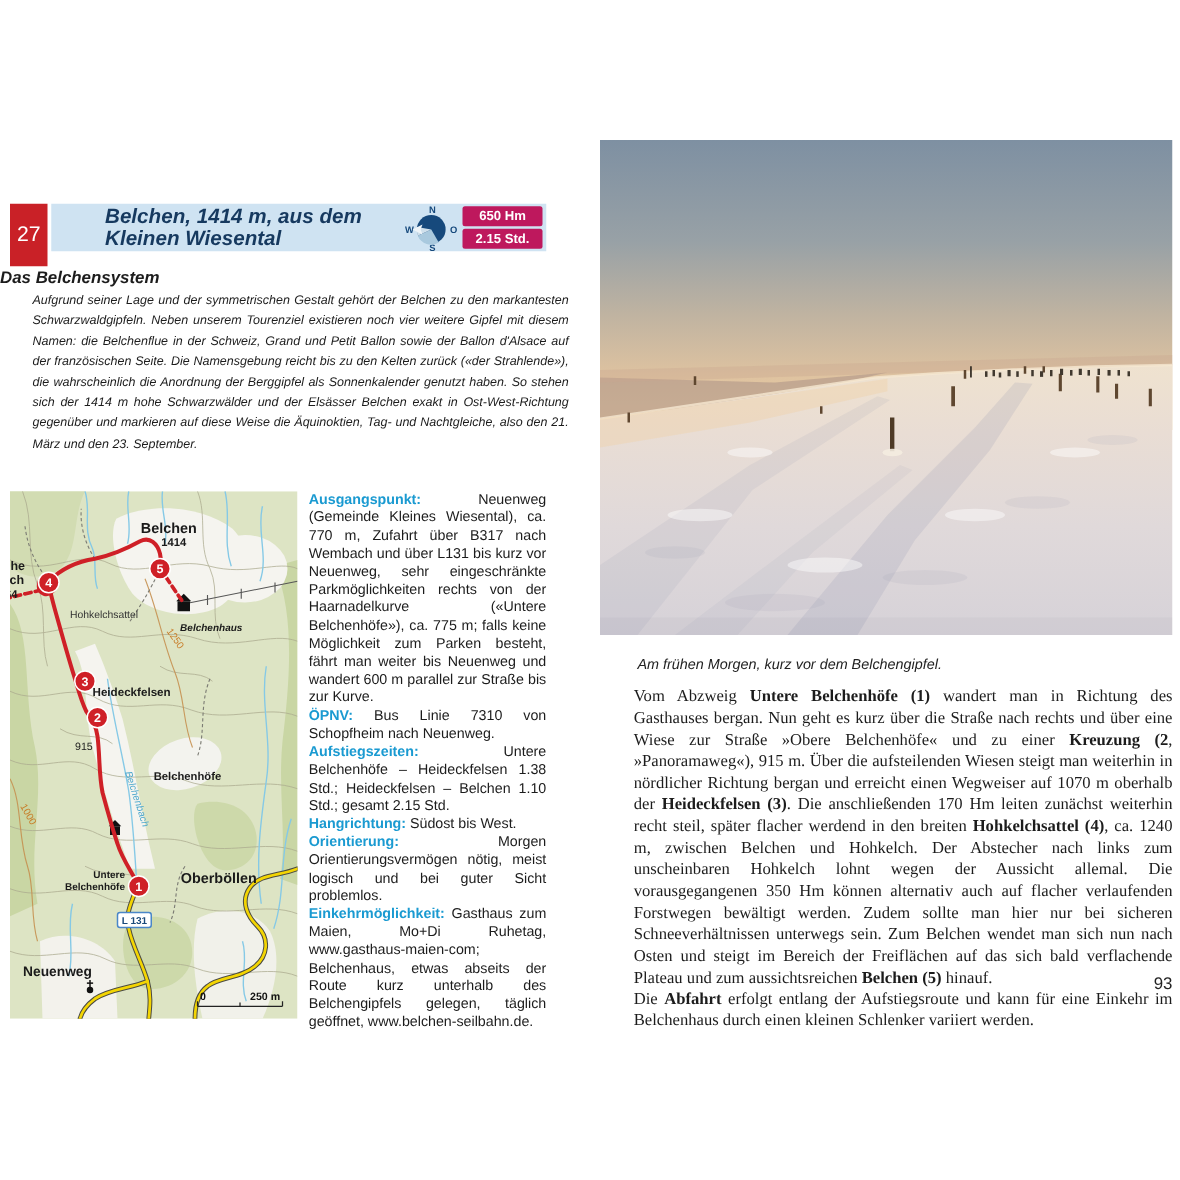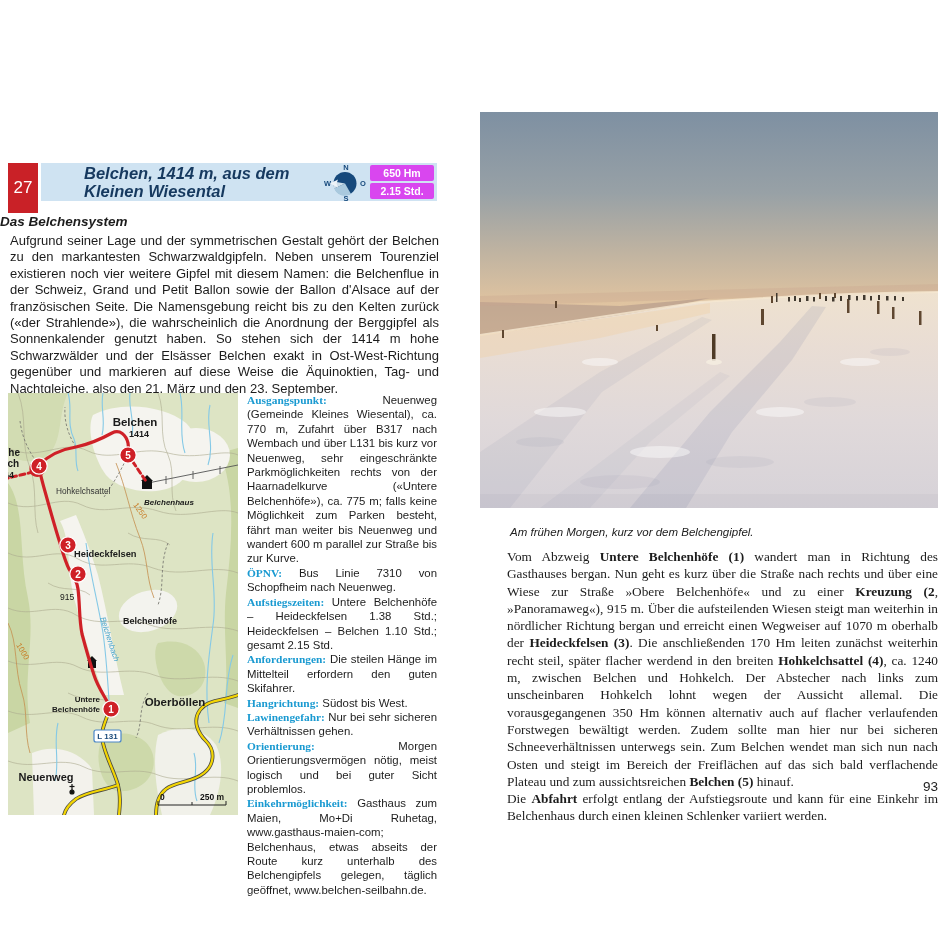--- a/index.html
+++ b/index.html
@@ -9,37 +9,37 @@
   
   .tour-header{position:absolute;left:8px;top:163px;width:429px;height:38px;}
   .tour-number{position:absolute;left:0;top:0;width:30px;height:50px;background:#c92127;color:#fff;
                font-weight:normal;font-size:17px;display:flex;align-items:center;justify-content:center;}
   .title-bar{position:absolute;left:33px;top:0;right:0;bottom:0;background:#cfe3f2;
              display:flex;align-items:center;}
   .title-text{flex:1;padding-left:10px;font-weight:bold;font-style:italic;font-size:16.5px;
               line-height:18.5px;color:#16395f;margin-left:33px;}
   .hdr-right{display:flex;align-items:center;gap:4px;padding-right:3px;}
   .badges{display:flex;flex-direction:column;gap:2px;}
-  .badge{width:64px;height:16px;background:#d946ef;color:#fff;font-weight:bold;font-size:10.5px;
+  .badge{width:64px;height:16px;background:#be185d;color:#fff;font-weight:bold;font-size:10.5px;
          display:flex;align-items:center;justify-content:center;border-radius:2px;}
 
   
   .intro-heading{position:absolute;left:0;top:214px;width:429px;font-weight:bold;font-style:italic;
                  font-size:13.5px;}
-  .intro-text{position:absolute;left:10px;top:233px;width:429px;font-size:13px;
+  .intro-text{position:absolute;left:26px;top:233px;width:429px;font-style:italic;font-size:10px;
               line-height:16.4px;text-align:justify;}
 
   
   .topo-map{position:absolute;left:8px;top:393px;width:230px;height:422px;}
 
   
   .info-col{position:absolute;left:247px;top:393px;width:190px;font-size:11.4px;line-height:14.4px;
             text-align:justify;}
   .info-col p{margin:0;}
-  .info-label{color:#1a9ad1;font-weight:bold;font-family:Liberation Serif, serif;}
+  .info-label{color:#1a9ad1;font-weight:bold;}
 
   
   .summit-photo{position:absolute;left:480px;top:112px;width:458px;height:396px;}
   .photo-caption{position:absolute;left:510px;top:516px;width:400px;font-style:italic;font-size:11.5px;color:#222;margin-top:10px;}
 
   
   .route-text{position:absolute;left:507px;top:548px;width:431px;font-size:13.3px;line-height:17.3px;
               text-align:justify;font-family:Liberation Serif, serif;}
   .route-text p{margin:0;}
   .b{font-weight:bold;}
@@ -224,23 +224,21 @@
       <line x1="218" y1="412" x2="218" y2="408"></line>
     </g>
     <text x="152" y="407" font-size="8.5" font-weight="bold" fill="#111">0</text>
     <text x="192" y="407" font-size="8.5" font-weight="bold" fill="#111">250 m</text>
   </svg>
 
   <div class="info-col">
     <p><span class="info-label">Ausgangspunkt:</span><span> Neuenweg (Gemeinde Kleines Wiesental), ca. 770 m, Zufahrt über B317 nach Wembach und über L131 bis kurz vor Neuenweg, sehr eingeschränkte Parkmöglichkeiten rechts von der Haarnadelkurve («Untere Belchenhöfe»), ca. 775 m; falls keine Möglichkeit zum Parken besteht, fährt man weiter bis Neuenweg und wandert 600 m parallel zur Straße bis zur Kurve.</span></p>
     <p><span class="info-label">ÖPNV:</span><span> Bus Linie 7310 von Schopfheim nach Neuenweg.</span></p>
     <p><span class="info-label">Aufstiegszeiten:</span><span> Untere Belchenhöfe – Heideckfelsen 1.38 Std.; Heideckfelsen – Belchen 1.10 Std.; gesamt 2.15 Std.</span></p>
-    <p><span class="info-label">Anforderungen:</span><span> Die steilen Hänge im Mittelteil erfordern den guten Skifahrer.</span></p>
     <p><span class="info-label">Hangrichtung:</span><span> Südost bis West.</span></p>
-    <p><span class="info-label">Lawinengefahr:</span><span> Nur bei sehr sicheren Verhältnissen gehen.</span></p>
     <p><span class="info-label">Orientierung:</span><span> Morgen Orientierungsvermögen nötig, meist logisch und bei guter Sicht problemlos.</span></p>
     <p><span class="info-label">Einkehrmöglichkeit:</span><span> Gasthaus zum Maien, Mo+Di Ruhetag, www.gasthaus-maien-com; Belchenhaus, etwas abseits der Route kurz unterhalb des Belchengipfels gelegen, täglich geöffnet, www.belchen-seilbahn.de.</span></p>
   </div>
 
   <svg class="summit-photo" viewBox="0 0 458 396">
     <defs>
       <linearGradient id="skyGrad" x1="0" y1="0" x2="0" y2="1">
         <stop offset="0" stop-color="#7e90a2"></stop>
         <stop offset="0.35" stop-color="#98a1a6"></stop>
         <stop offset="0.6" stop-color="#bfb3a1"></stop>

